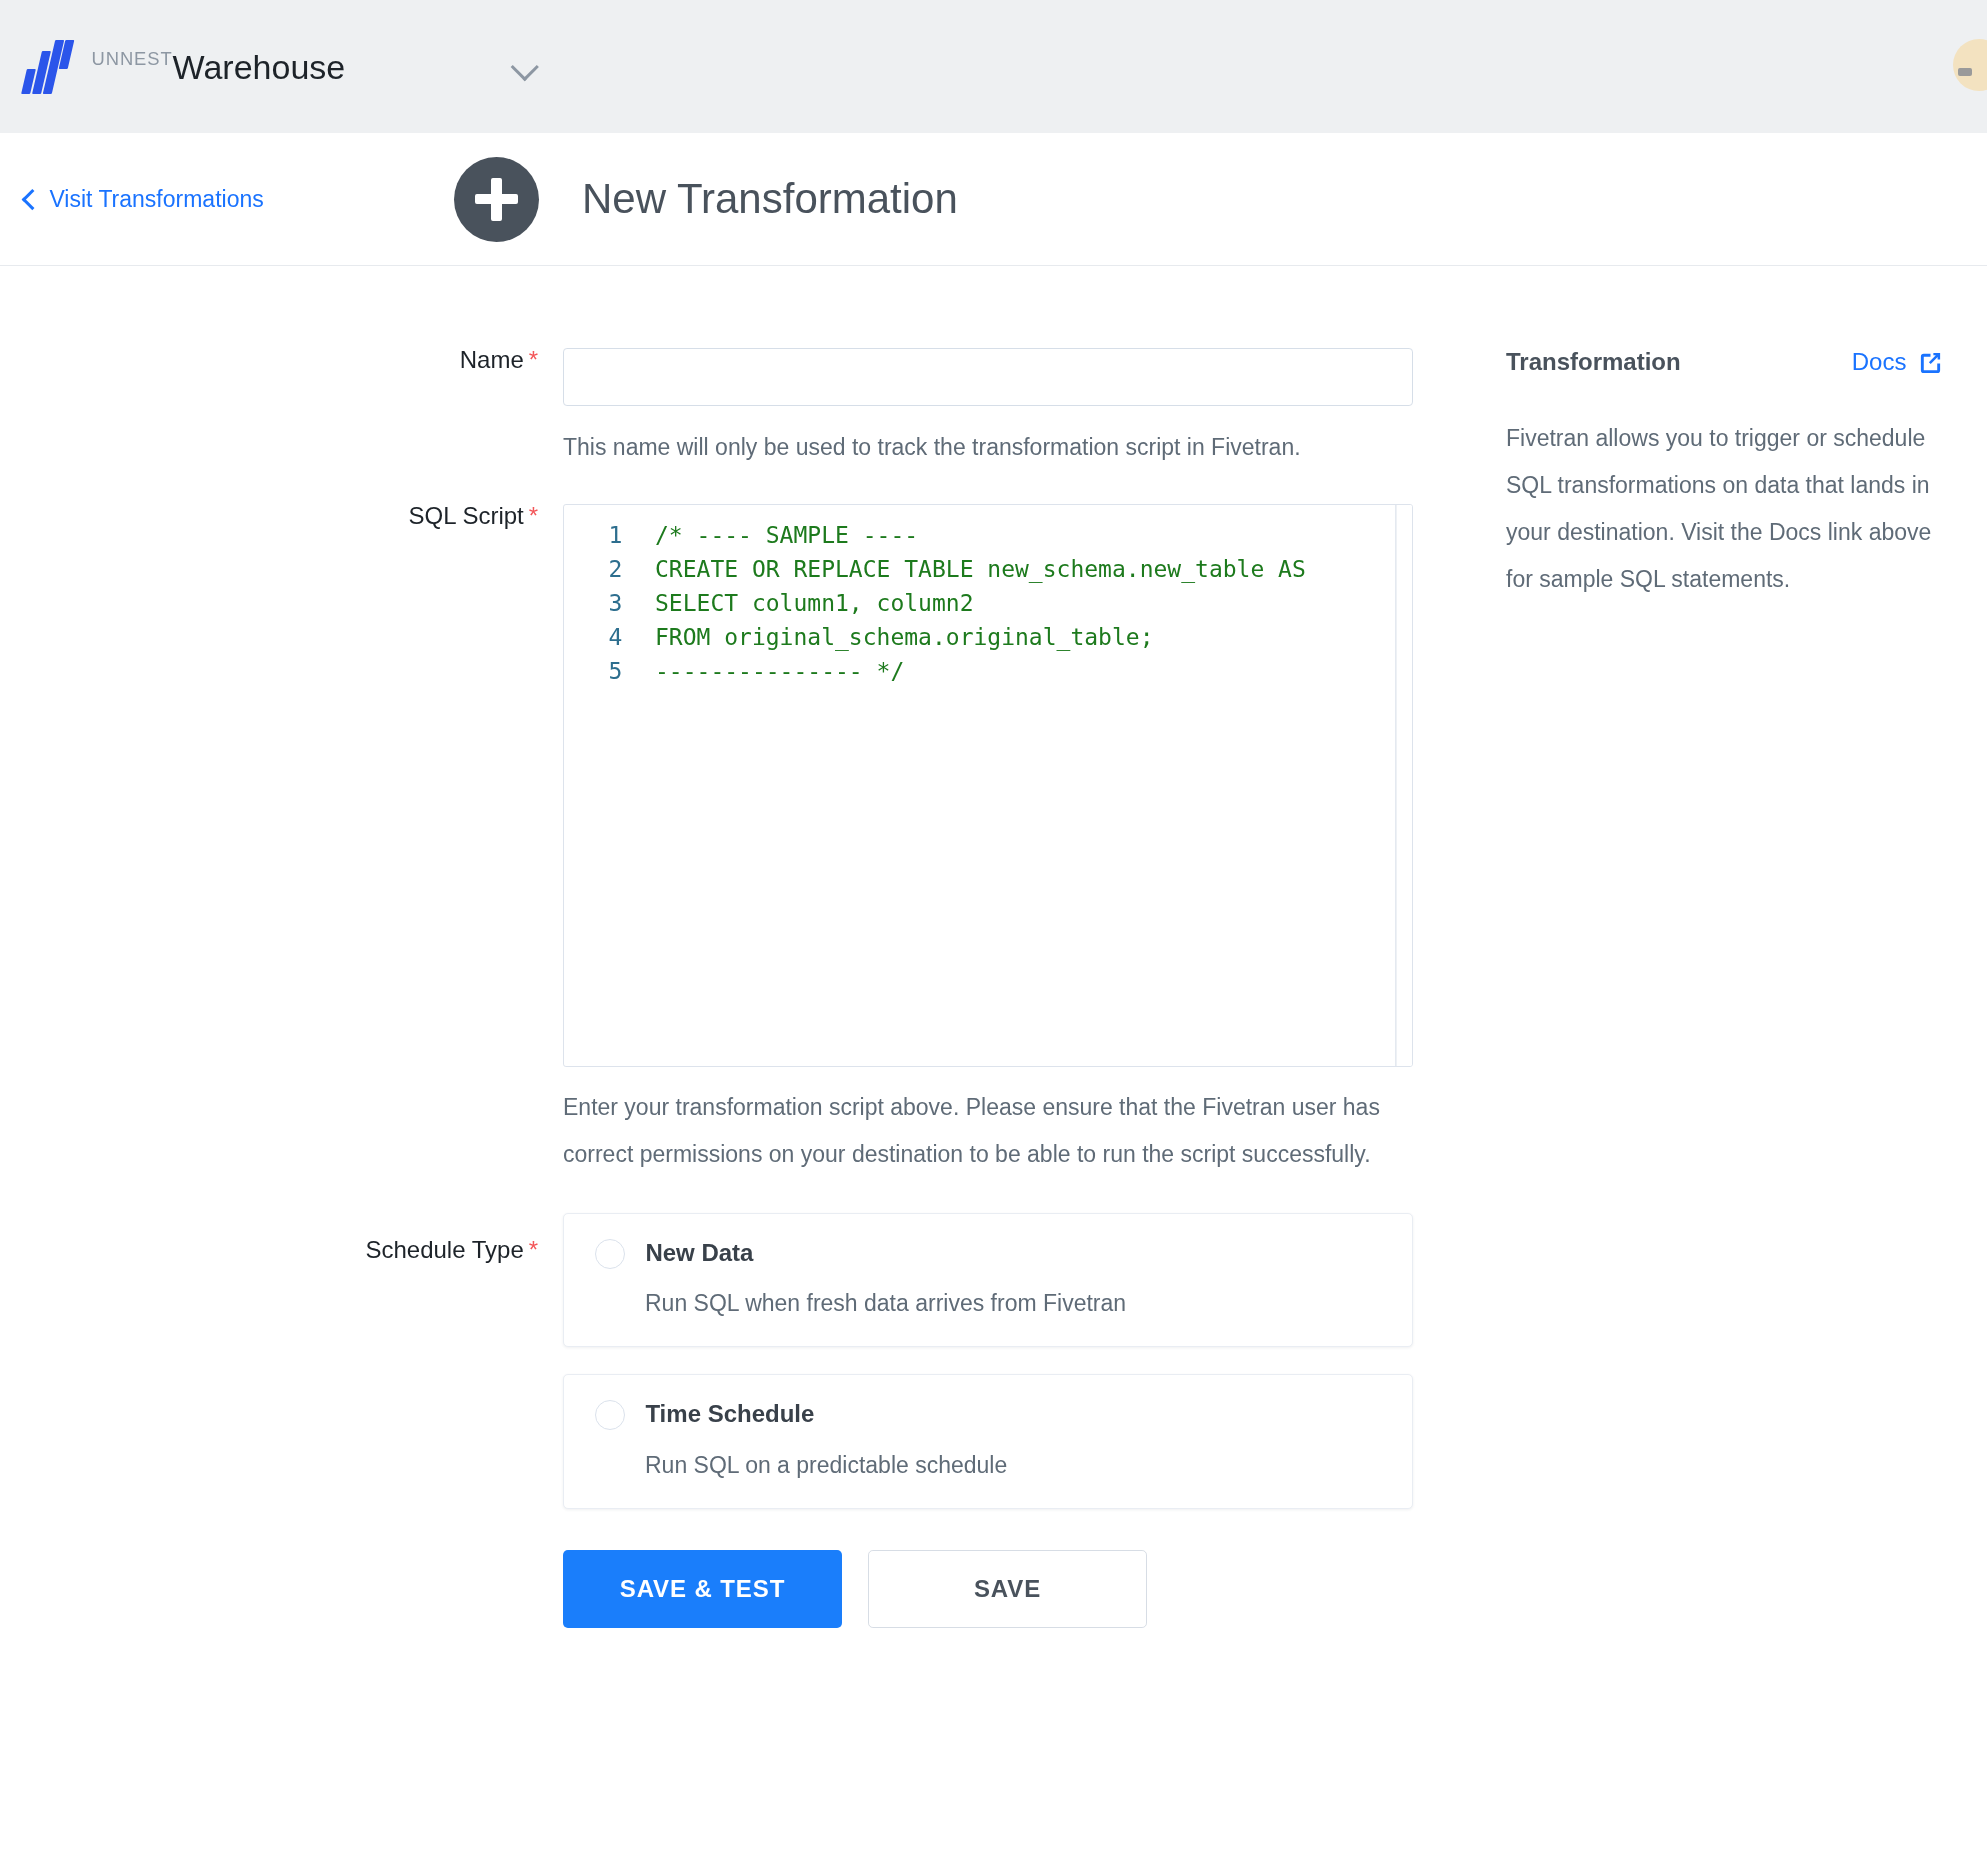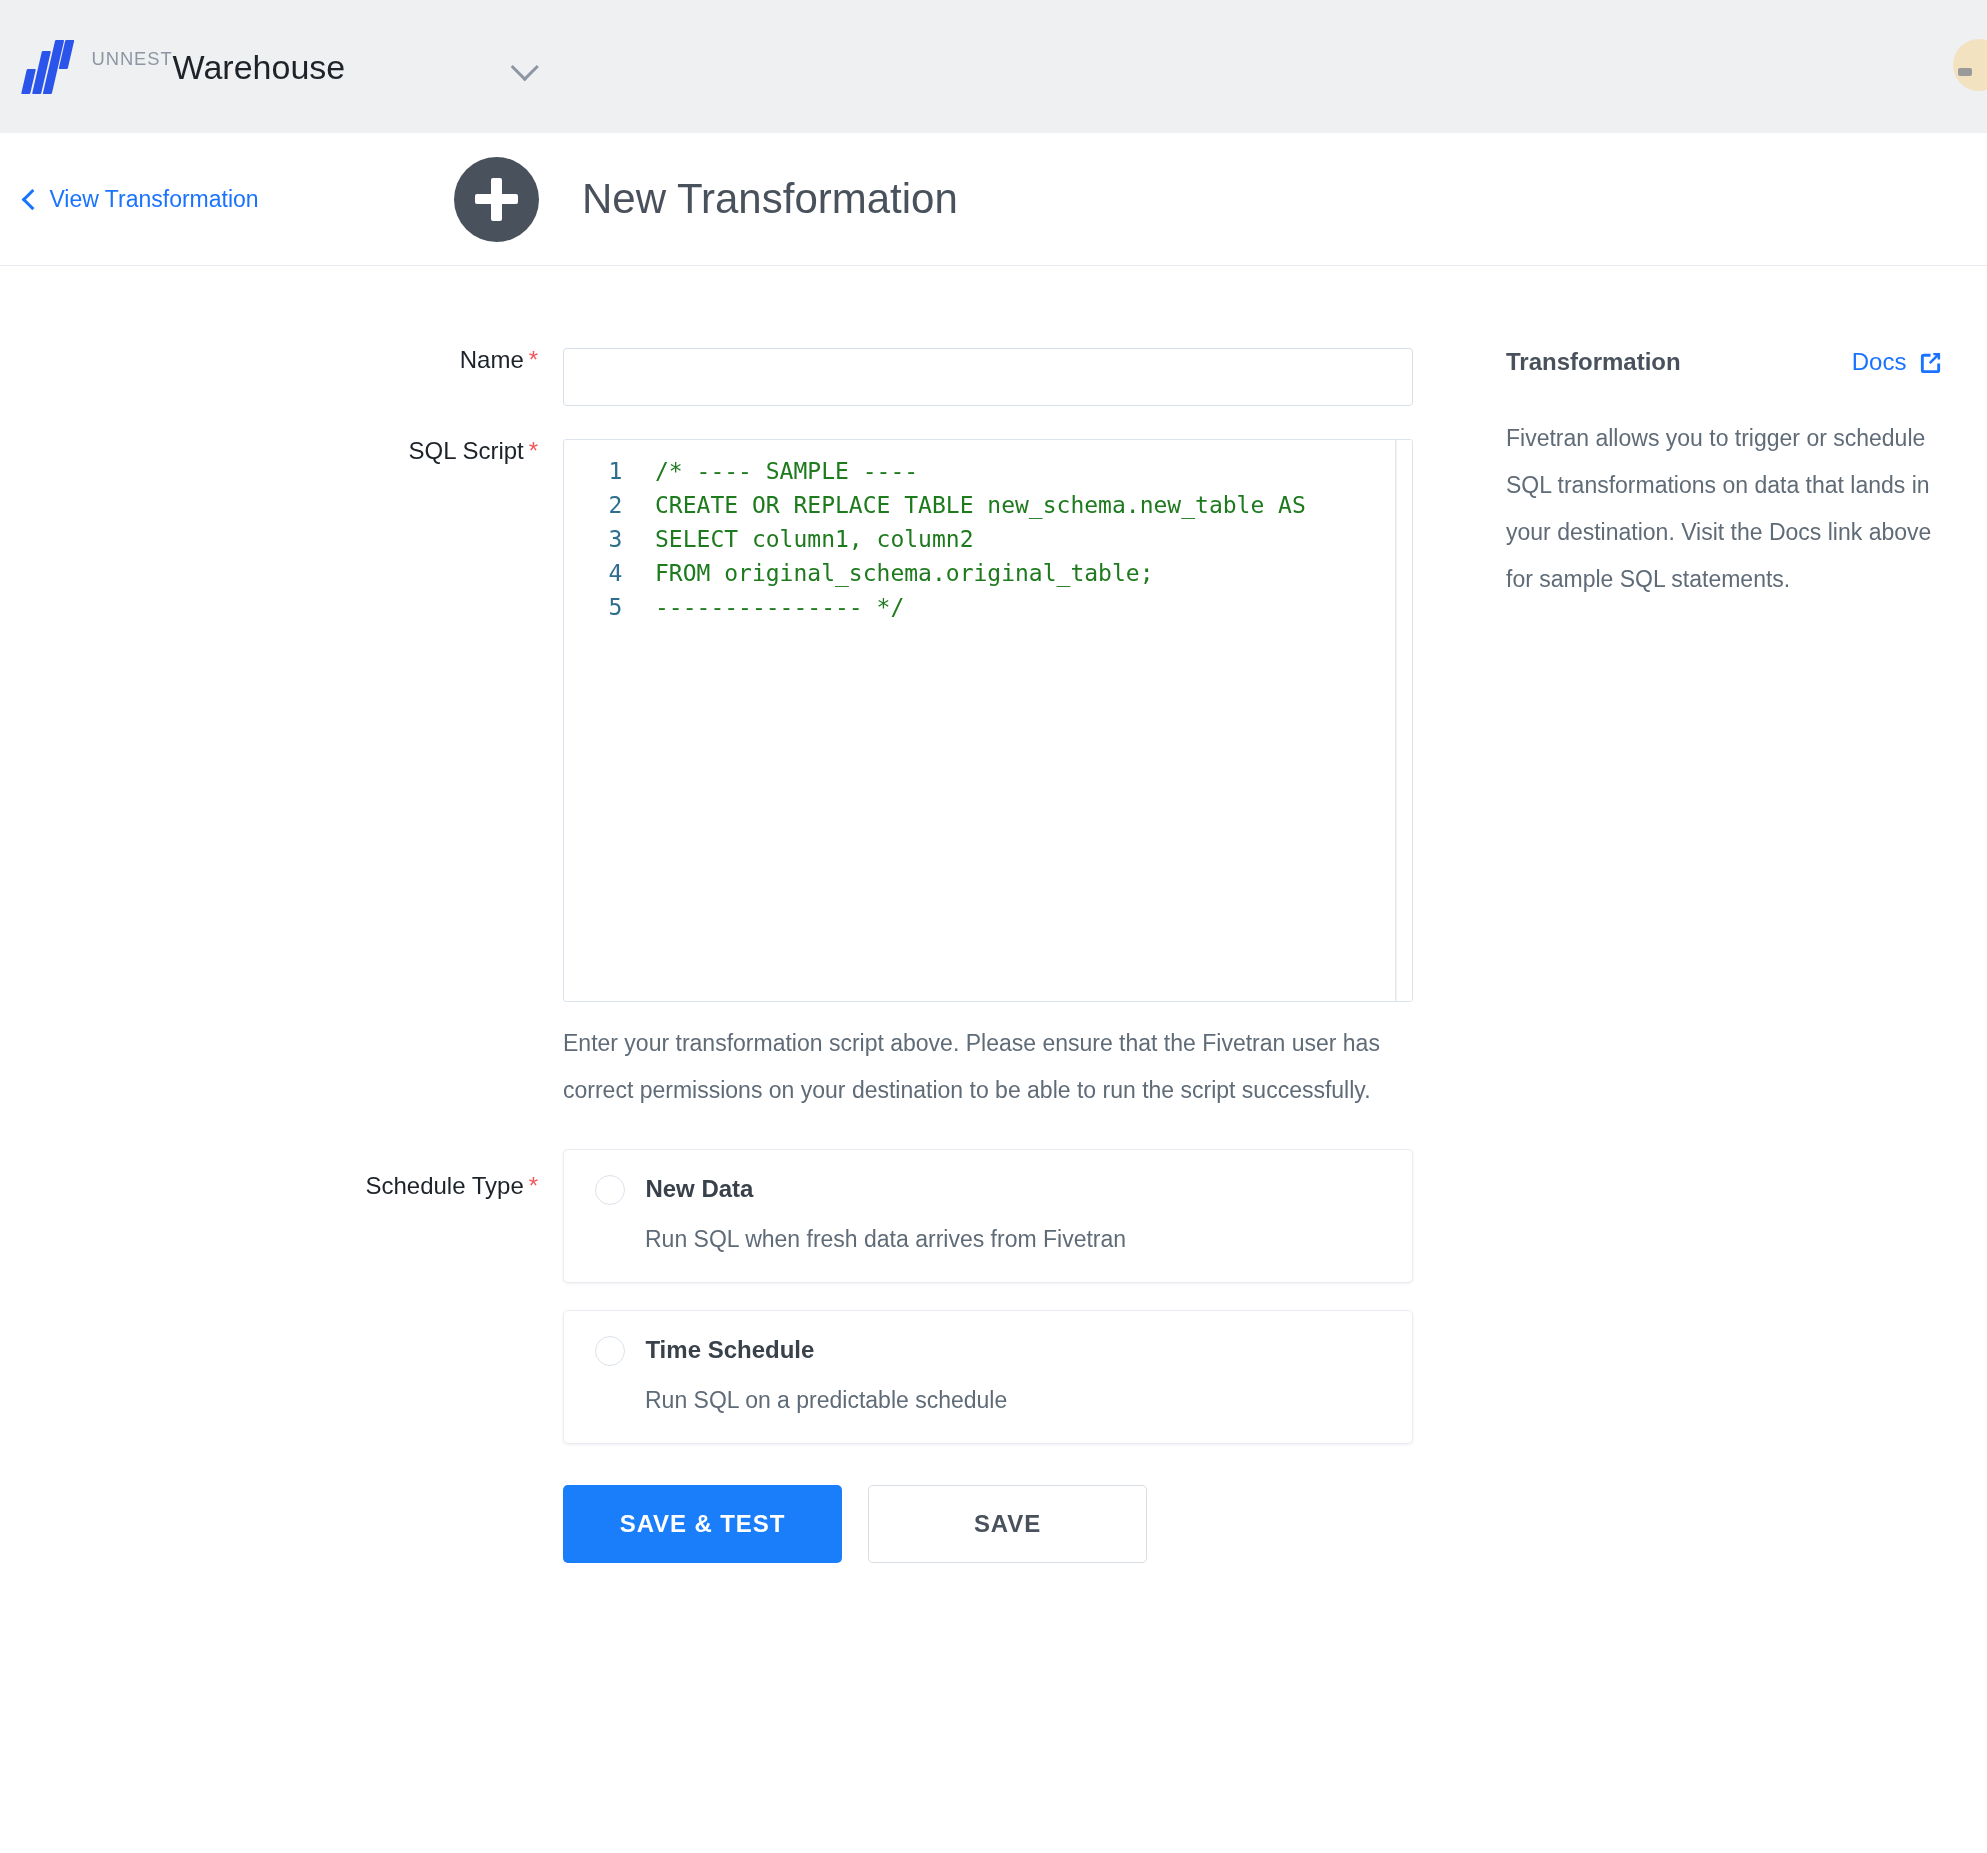--- a/index.html
+++ b/index.html
@@ -346,34 +346,35 @@
     <div class="org-label">UNNEST</div>
     <div class="org-name">Warehouse</div>
   </div>
   <div class="chev-down"></div>
   <div class="avatar-edge"></div>
 </div>
 
 <div class="pagehead">
   <div class="back-link">
     <span class="chev-left"></span>
-    <span>View Transformation</span>
+    <span>Visit Transformations</span>
   </div>
   <div class="plus-circle"></div>
   <div class="page-title">New Transformation</div>
 </div>
 
 <div class="main">
 
   <div class="form-row">
     <div class="field-label">
       <span>Name</span><span class="req">*</span>
     </div>
     <div class="field-col">
       <input class="text-input" type="text" placeholder="" style="">
+      <div class="helper">This name will only be used to track the transformation script in Fivetran.</div>
     </div>
   </div>
 
   <div class="form-row" style="margin-top:33px;">
     <div class="field-label">
       <span>SQL Script</span><span class="req">*</span>
     </div>
     <div class="field-col">
       <div class="code-wrap">
         <div class="code-inner">

